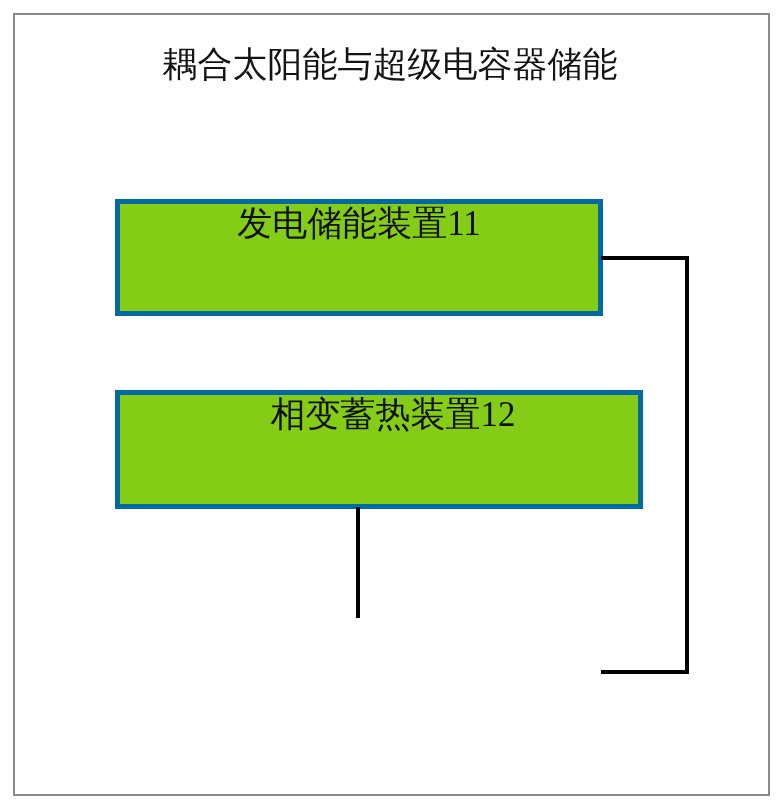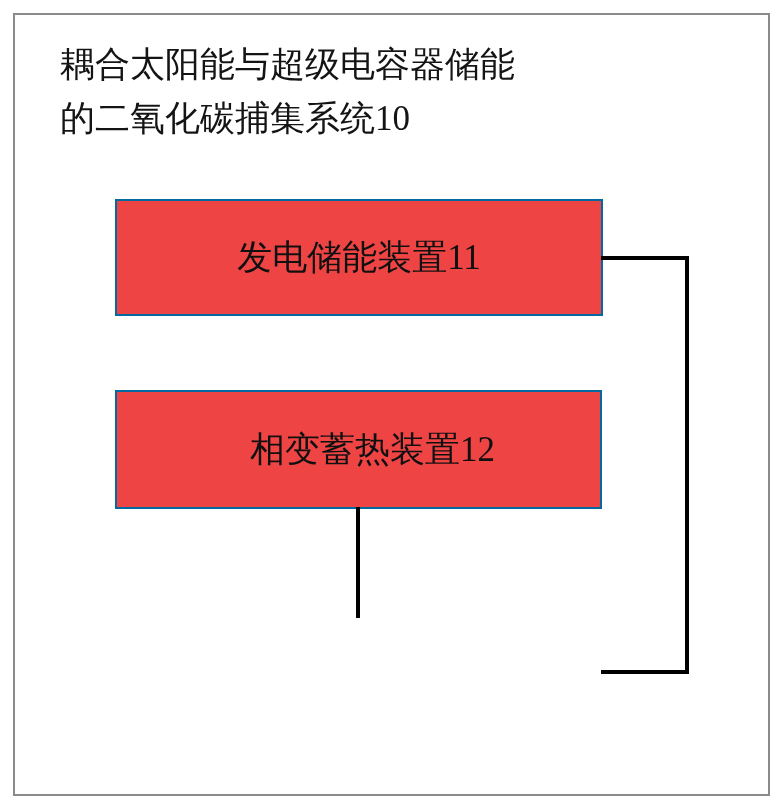--- a/index.html
+++ b/index.html
@@ -33,50 +33,50 @@
     box-sizing: border-box;
     background: #ffffff;
   }
 
   
   #figure-title {
     position: absolute;
     left: 60px;
     top: 38px;
     width: 660px;
+    text-align: center;
     font-size: 35px;
     line-height: 54px;
     letter-spacing: 0px;
     color: #141414;
     white-space: nowrap;
   }
   #figure-title .title-line {
     display: block;
   }
 
   
   .flow-box {
     position: absolute;
-    border: 2px solid #0369a1;
+    border: 5px solid #0369a1;
     box-sizing: border-box;
-    background: #ef4444;
+    background: #84cc16;
     display: flex;
-    align-items: center;
     justify-content: center;
   }
   .flow-box .box-label {
     font-size: 35px;
     line-height: 40px;
     color: #101010;
     white-space: nowrap;
     letter-spacing: 0px;
   }
 
   #box-power        { left: 115px; top: 199px; width: 488px; height: 117px; }
-  #box-thermal      { left: 115px; top: 390px; width: 487px; height: 119px; padding-left: 28px; }
+  #box-thermal      { left: 115px; top: 390px; width: 528px; height: 119px; padding-left: 28px; }
   #box-capture      { left: 115px; top: 616px; width: 488px; height: 118px; }
 
   
   .conn {
     position: absolute;
     background: #000000;
   }
 
   
   #conn-thermal-capture {
@@ -108,21 +108,20 @@
 </style>
 </head>
 <body>
 
 <div id="figure-root">
 
   <div id="page-frame"></div>
 
   <div id="figure-title">
     <span class="title-line">耦合太阳能与超级电容器储能</span>
-    <span class="title-line">的二氧化碳捕集系统10</span>
   </div>
 
   <div class="flow-box" id="box-power">
     <span class="box-label">发电储能装置11</span>
   </div>
 
   <div class="flow-box" id="box-thermal">
     <span class="box-label">相变蓄热装置12</span>
   </div>
 

